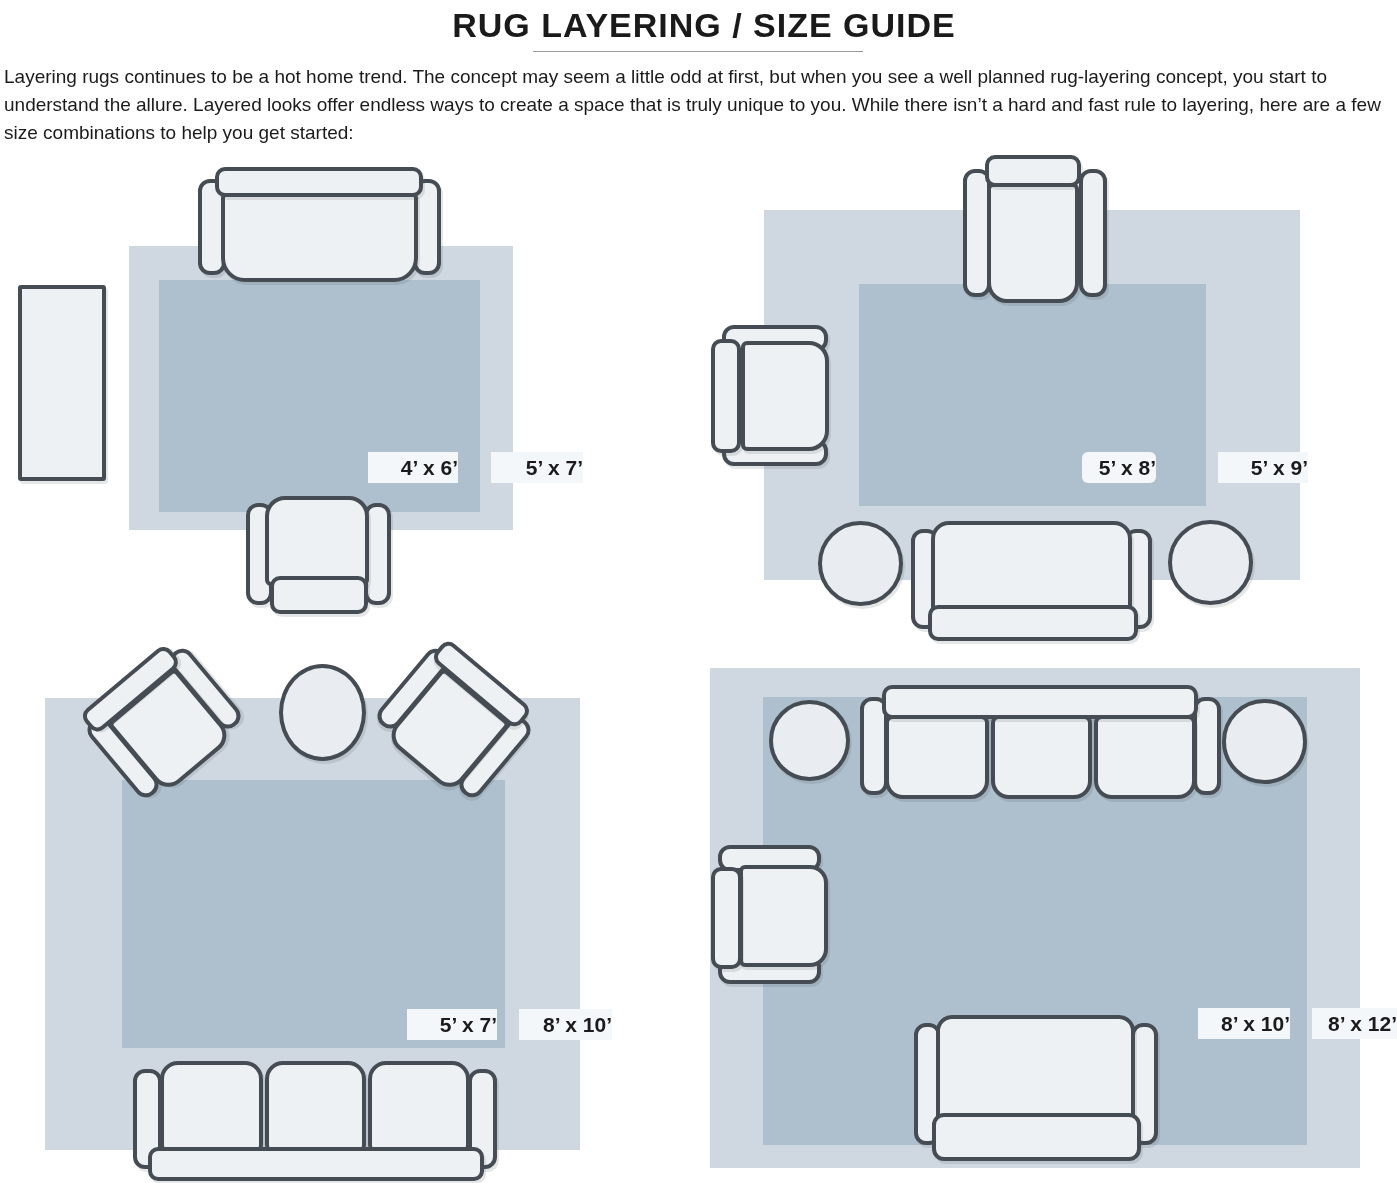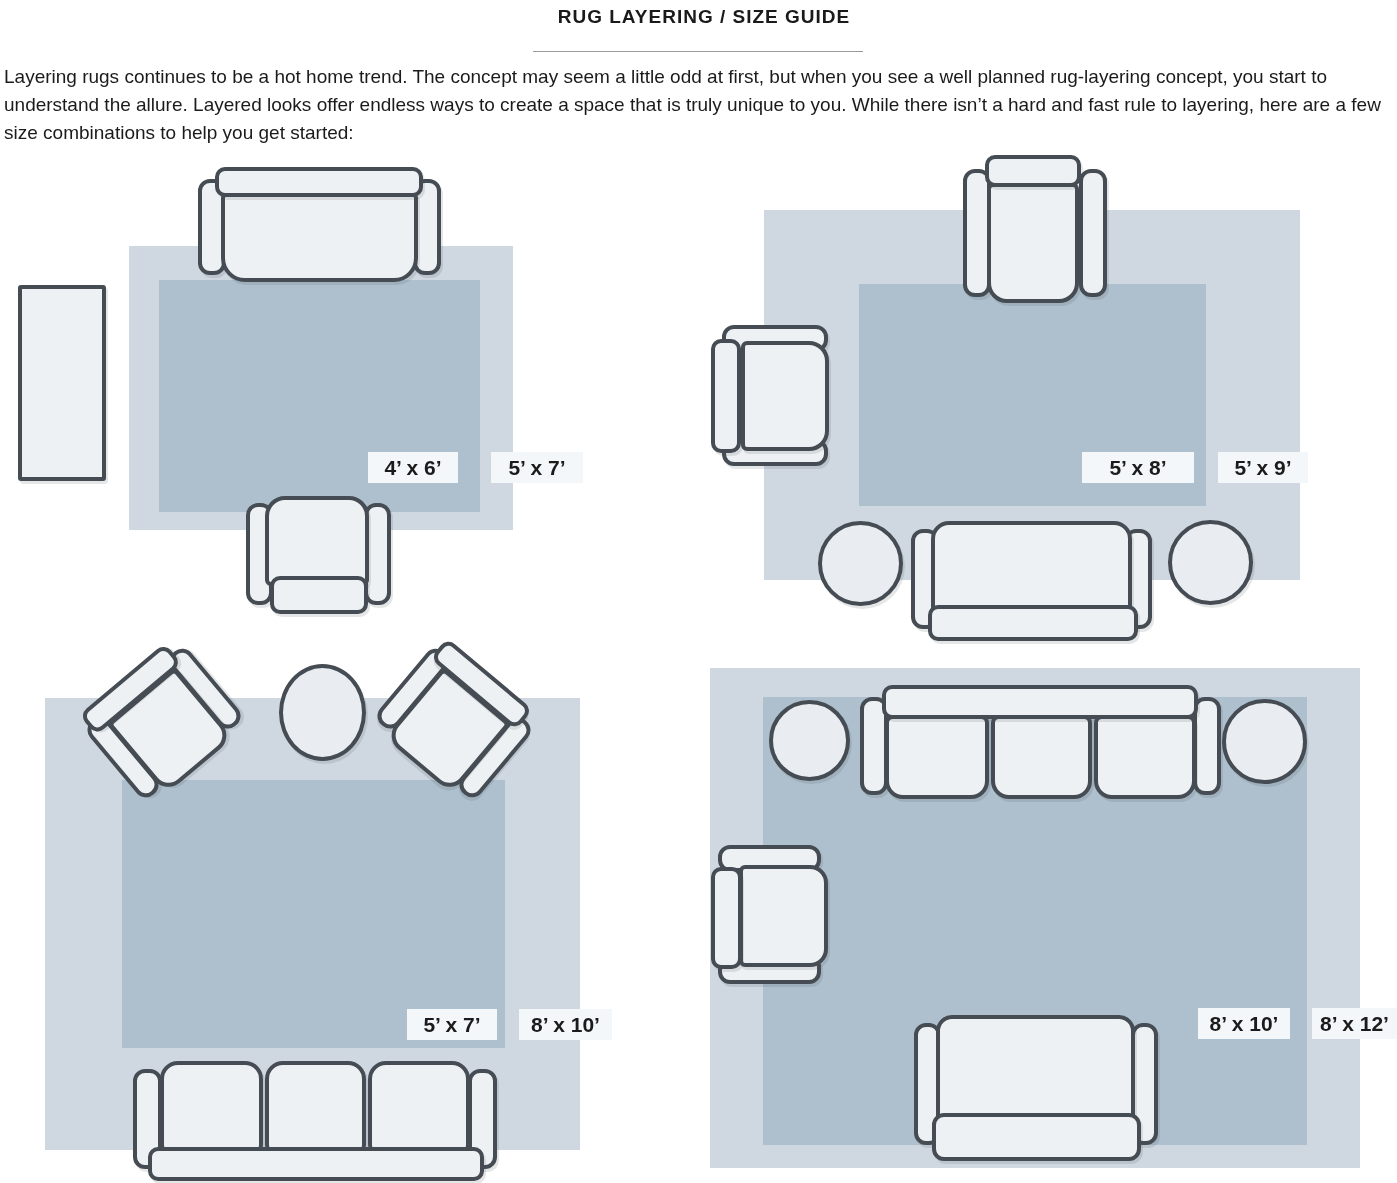--- a/index.html
+++ b/index.html
@@ -3,32 +3,32 @@
 <meta charset="utf-8">
 <style>
   :root{
     --outer:#cfd8e1; --inner:#aec0cd; --furn:#eef1f4; --line:#454c53;
     --labelbg:#f4f7f9; --ink:#1b1b1b;
   }
   html,body{margin:0;padding:0;background:#fff;}
   #canvas{position:relative;width:1397px;height:1183px;background:#fff;overflow:hidden;
           font-family:"Liberation Sans", sans-serif;color:var(--ink);}
   .abs{position:absolute;box-sizing:border-box;}
-  #title{left:0;top:6px;width:100%;text-align:center;font-size:19px;font-weight:bold;
+  #title{left:0;top:6px;width:100%;text-align:center;font-size:34px;font-weight:bold;
          letter-spacing:1px;color:#1a1a1a;padding-left:11px;}
   #title-rule{left:533px;top:51px;width:330px;height:1px;background:#9a9a9a;}
   #intro{left:4px;top:63px;width:1390px;font-size:19px;line-height:28px;color:#1b1b1b;}
   .rug-outer{background:var(--outer);}
   .rug-inner{background:var(--inner);}
   .pc{position:absolute;box-sizing:border-box;background:var(--furn);
       border:4px solid var(--line);border-radius:12px;
       box-shadow:2px 3px 0 rgba(69,76,83,.14);}
   .pouf{border-radius:50%;background:#e9edf1;}
   .grp{position:absolute;transform-origin:50% 50%;}
-  .sizelabel{position:absolute;height:31px;line-height:31px;text-align:center;
+  .sizelabel{position:absolute;height:31px;line-height:31px;text-align:right;
       background:var(--labelbg);color:var(--ink);font-size:21px;font-weight:bold;}
 </style>
 </head>
 <body>
 
 <div id="canvas">
 
   <div class="abs" id="title">RUG LAYERING / SIZE GUIDE</div>
   <div class="abs" id="title-rule"></div>
   <div class="abs" id="intro">Layering rugs continues to be a hot home trend. The concept may seem a little odd at first, but when you see a well planned rug-layering concept, you start to understand the allure. Layered looks offer endless ways to create a space that is truly unique to you. While there isn’t a hard and fast rule to layering, here are a few size combinations to help you get started:</div>
@@ -54,21 +54,21 @@
       <div class="pc" style="left:364px;top:503px;width:27px;height:102px;"></div>
       <div class="pc" style="left:265px;top:496px;width:104px;height:90px;border-radius:20px 20px 6px 6px;"></div>
       <div class="pc" style="left:270px;top:576px;width:98px;height:38px;border-radius:10px;"></div>
     </div>
   </div>
 
   <div>
     <div class="abs rug-outer" style="left:764px;top:210px;width:536px;height:370px;"></div>
     <div class="abs rug-inner" style="left:859px;top:284px;width:347px;height:222px;"></div>
 
-    <div class="sizelabel" style="left:1082px;top:452px;width:112px;">5’ x 8’</div>
+    <div class="sizelabel" style="left:1082px;top:452px;width:74px;border-radius:6px;">5’ x 8’</div>
     <div class="sizelabel" style="left:1218px;top:452px;width:90px;">5’ x 9’</div>
 
     <div>
       <div class="pc" style="left:963px;top:169px;width:28px;height:128px;"></div>
       <div class="pc" style="left:1079px;top:169px;width:28px;height:128px;"></div>
       <div class="pc" style="left:987px;top:183px;width:92px;height:120px;border-radius:6px 6px 20px 20px;"></div>
       <div class="pc" style="left:985px;top:155px;width:96px;height:32px;border-radius:10px;"></div>
     </div>
 
     <div>

